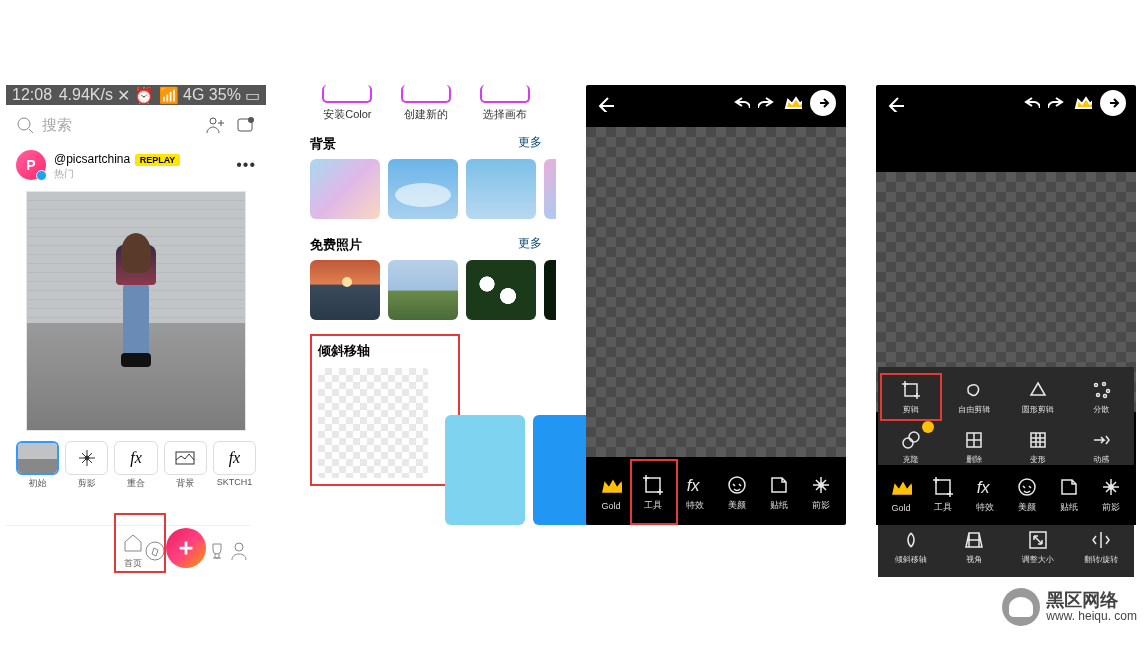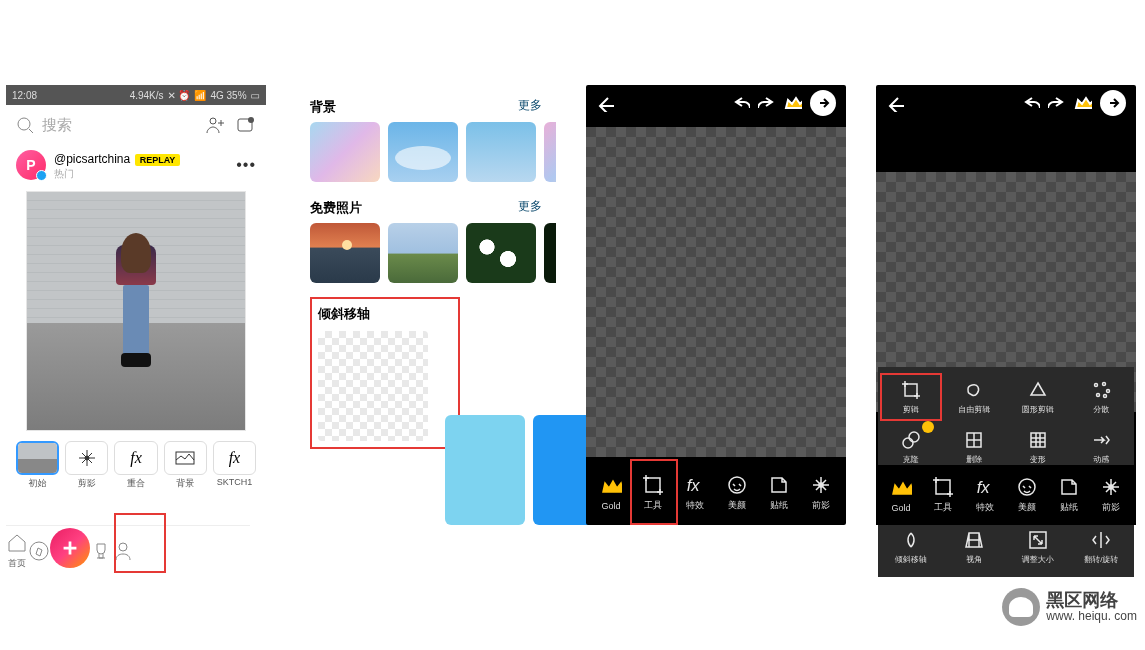--- a/index.html
+++ b/index.html
@@ -1,21 +1,21 @@
 <!DOCTYPE html>
 <html><head>
 <meta charset="utf-8">
 <style>
 *{box-sizing:border-box;margin:0;padding:0;font-family:-apple-system,BlinkMacSystemFont,"PingFang SC","Microsoft YaHei",sans-serif}
 body{background:#fff;width:1145px;height:650px;position:relative;overflow:hidden}
 .row{display:flex;gap:30px;padding:85px 6px 0 6px}
 .phone{flex:0 0 auto;position:relative;background:#fff;border-radius:2px}
 
 .s1{width:260px;height:490px}
-.statusbar{height:20px;background:#555;color:#ddd;font-size:10px;display:flex;justify-content:space-between;align-items:center;padding:0 6px}
+.statusbar{height:20px;background:#555;color:#ddd;font-size:16px;display:flex;justify-content:space-between;align-items:center;padding:0 6px}
 .statusbar .right{display:flex;gap:4px;align-items:center}
 .searchbar{display:flex;align-items:center;height:40px;padding:0 10px;gap:8px}
 .searchbar svg{width:18px;height:18px;stroke:#888;fill:none}
 .searchbar .hint{color:#aaa;font-size:15px;flex:1}
 .searchbar .ic{width:22px;height:22px;stroke:#555;fill:none}
 .feedhead{display:flex;align-items:center;padding:4px 10px;gap:8px}
 .avatar{width:30px;height:30px;border-radius:50%;background:linear-gradient(135deg,#ff5fa2,#ff2a68);display:flex;align-items:center;justify-content:center;position:relative}
 .avatar span{color:#fff;font-weight:bold;font-size:14px}
 .avatar .badge{position:absolute;bottom:-1px;right:-1px;width:11px;height:11px;border-radius:50%;background:#1da1f2;border:1.5px solid #fff}
 .uname{font-size:12px;font-weight:400}
@@ -31,21 +31,21 @@
 .torso{width:40px;height:40px;background:linear-gradient(#3a2a4a,#8a3a4a);margin:-4px auto 0;border-radius:8px 8px 4px 4px}
 .legs{width:26px;height:70px;background:#6a8bb5;margin:0 auto;border-radius:2px}
 .boots{width:30px;height:14px;background:#111;margin:-2px auto 0;border-radius:4px}
 .thumbs{display:flex;gap:6px;padding:4px 10px}
 .thumb{flex:1;display:flex;flex-direction:column;align-items:center;gap:2px}
 .thumb .box{width:100%;height:34px;border:1px solid #ddd;border-radius:6px;display:flex;align-items:center;justify-content:center;font-family:serif;font-style:italic;font-size:16px}
 .thumb.active .box{border-color:#3399ff;border-width:2px}
 .thumb .lbl{font-size:9px;color:#555}
 .thumb:first-child .box{padding:0;overflow:hidden}
 .thumbmini{width:100%;height:100%;background:linear-gradient(#bfc3c6 55%,#888 55%)}
-.nav{position:absolute;bottom:0;left:0;right:16px;height:50px;display:flex;align-items:center;justify-content:flex-start;border-top:1px solid #eee}
+.nav{position:absolute;bottom:0;left:0;right:16px;height:50px;display:flex;align-items:center;justify-content:flex-end;border-top:1px solid #eee}
 .nav svg{width:22px;height:22px;stroke:#888;fill:none}
 .nav .fab{width:40px;height:40px;border-radius:50%;background:linear-gradient(135deg,#e91e63,#ff4081,#ff9800);display:flex;align-items:center;justify-content:center;margin-top:-6px}
 .nav .fab svg{stroke:#fff;stroke-width:3}
 .navlbl{font-size:9px;color:#666;text-align:center}
 .redbox{position:absolute;border:2px solid #e53935}
 
 .s2{width:260px;height:460px}
 .toprow{display:flex;gap:16px;padding:0 20px}
 .starter{flex:1;display:flex;flex-direction:column;align-items:center;gap:4px}
 .starter .sq{width:50px;height:18px;border:2px solid #d63cf0;border-radius:5px;border-top:none}
@@ -209,20 +209,34 @@
         </svg>
       <svg>
           <circle cx="11" cy="7" r="4"></circle>
           <path d="M4 20c0-4 3-6 7-6s7 2 7 6"></path>
         </svg>
     </div>
     <div class="redbox" style="left:108px;bottom:2px;width:52px;height:60px"></div>
   </div>
 
   <div class="phone s2">
+    <div class="toprow">
+      <div class="starter">
+          <div class="sq"></div>
+          <div class="lbl">安装Color</div>
+        </div>
+      <div class="starter">
+          <div class="sq"></div>
+          <div class="lbl">创建新的</div>
+        </div>
+      <div class="starter">
+          <div class="sq"></div>
+          <div class="lbl">选择画布</div>
+        </div>
+    </div>
     <div class="section"><h4>背景</h4><span class="more2">更多</span></div>
     <div class="grid">
       <div class="tile sky1"></div>
       <div class="tile sky2"></div>
       <div class="tile sky3"></div>
       <div class="tile sky4"></div>
     </div>
     <div class="section"><h4>免费照片</h4><span class="more2">更多</span></div>
     <div class="grid">
       <div class="tile sunset"></div>

